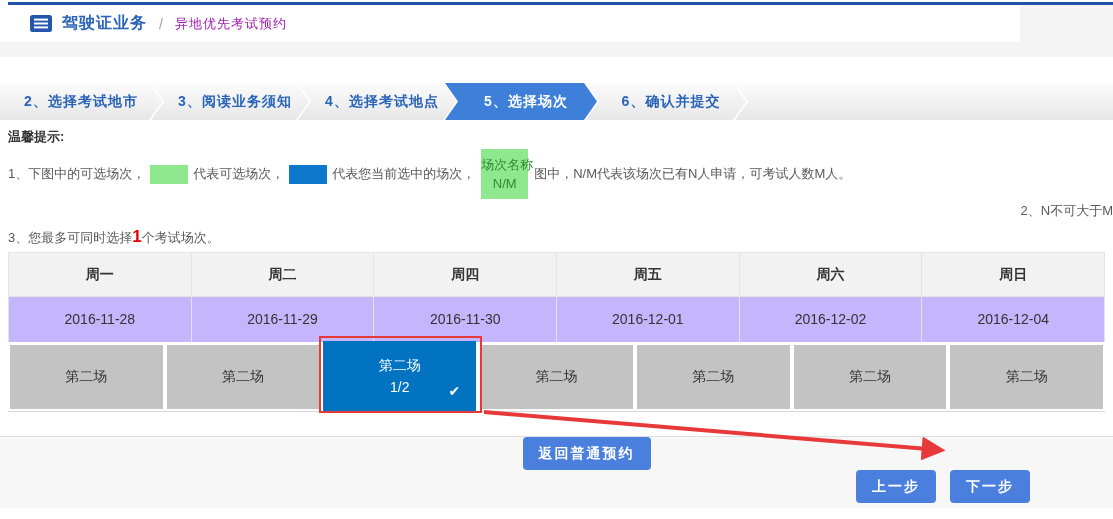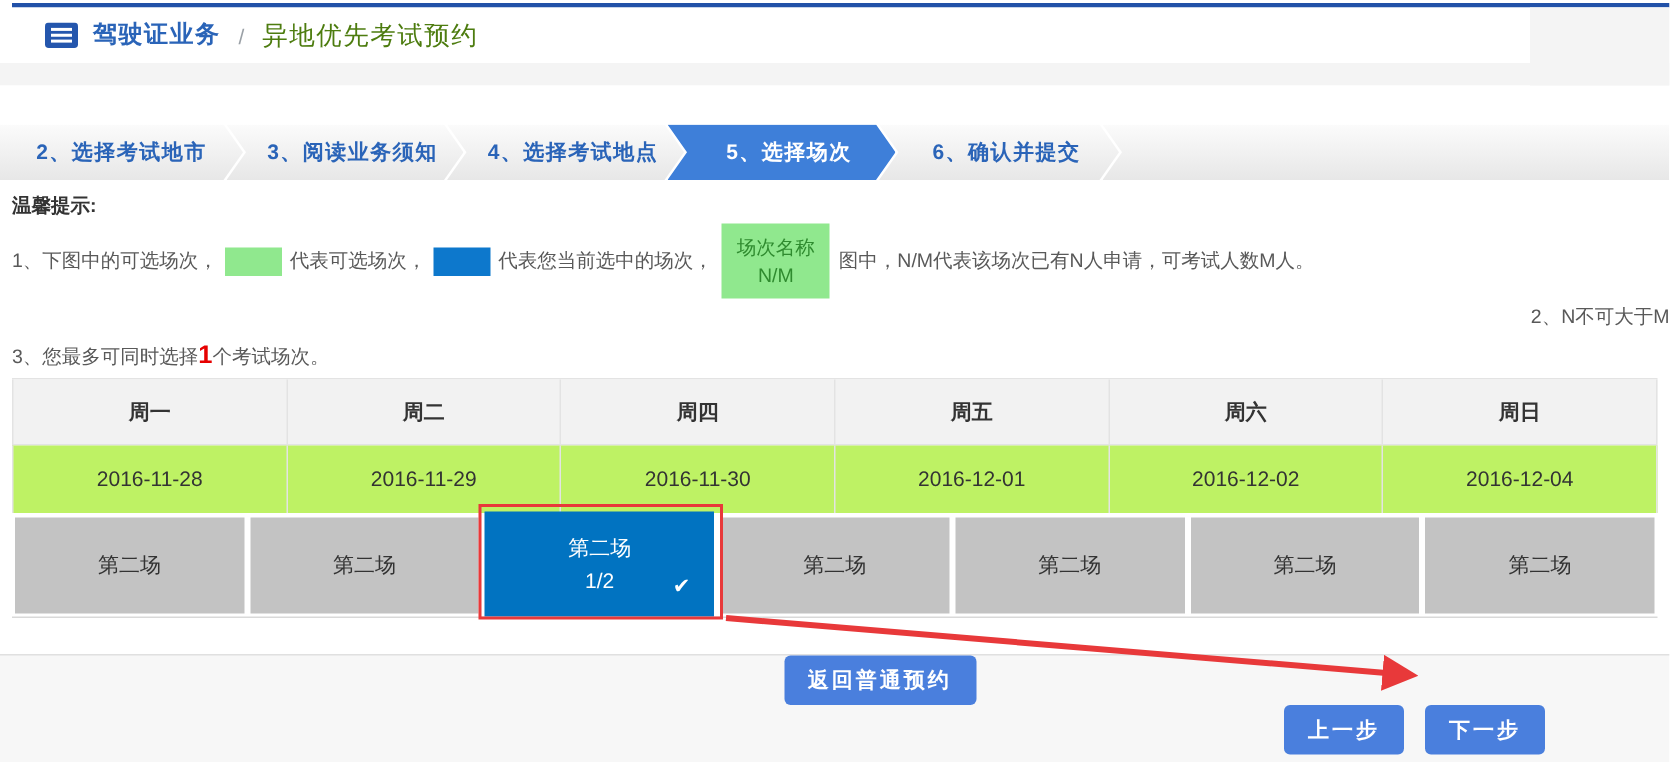--- a/index.html
+++ b/index.html
@@ -8,21 +8,21 @@
   body { position:relative; }
 
   
   .topbar { height:3px; background:#2151a8; margin:2px 0 0 8px; }
 
   
   .header { height:37px; display:flex; align-items:center; padding-left:30px; background:#fff; }
   .crumb-icon { width:22px; height:17px; margin-right:10px; flex:none; }
   .crumb-root { color:#2a64b8; font-size:16px; font-weight:bold; letter-spacing:1px; cursor:pointer; }
   .crumb-sep { color:#9aa0a6; font-size:14px; margin:0 12px; }
-  .crumb-cur { color:#4d7c0f; font-size:17px; letter-spacing:1px; }
+  .crumb-cur { color:#a21caf; font-size:13px; letter-spacing:1px; }
   .header-right-patch { position:absolute; left:1020px; top:5px; width:93px; height:52px; background:#f4f4f4; }
   .gray-strip { height:15px; background:#f4f4f4; }
   .spacer-a { height:26px; background:#fff; }
 
   
   .tabs { height:37px; display:flex; }
   .tab { position:relative; height:37px; display:flex; align-items:center; justify-content:center;
     background:linear-gradient(#fbfbfb,#e7e7e7); color:#2a64b8; font-size:14px; font-weight:bold;
     letter-spacing:1px; cursor:pointer;
     clip-path:polygon(0 0, calc(100% - 13px) 0, 100% 50%, calc(100% - 13px) 100%, 0 100%); }
@@ -33,35 +33,35 @@
   .tab-filler { flex:1; background:linear-gradient(#fbfbfb,#e7e7e7);
     clip-path:polygon(0 0, 100% 0, 100% 100%, 0 100%, 13px 50%); }
 
   
   .tips { height:132px; padding:8px 0 0 8px; color:#595959; font-size:13px; }
   .tips-title { color:#333; font-weight:bold; height:18px; margin-bottom:4px; }
   .tip-line1 { display:flex; align-items:center; height:48px; white-space:nowrap; }
   .swatch { width:38px; height:19px; margin:0 5px; flex:none; }
   .swatch-green { background:#90e88e; }
   .swatch-blue { background:#0d78cc; }
-  .legend-box { width:72px; flex:none; background:#90e88e; color:#2f8b2f; text-align:center;
+  .legend-box { width:47px; flex:none; background:#90e88e; color:#2f8b2f; text-align:center;
     font-size:13px; line-height:19px; padding:6px 0; margin:0 6px; }
   .tip-line2 { height:26px; line-height:26px;text-align:right; }
   .tip-line3 { height:26px; line-height:26px; }
   .big-red { color:#e60000; font-weight:bold; font-size:17px; }
 
   
   .sched { margin:0 8px; border-top:1px solid #e3e3e3; }
   .row { display:flex; }
   .rowbordered { border-left:1px solid #e3e3e3; }
   .rowbordered .cell { border-right:1px solid #e3e3e3; }
   .cell { flex:1; text-align:center; font-size:14px; color:#333; }
   .row-days { background:#f2f2f2; border-bottom:1px solid #e3e3e3; }
   .row-days .cell { line-height:43px; font-weight:bold; }
-  .row-dates { background:#bef264; }
+  .row-dates { background:#c4b5fd; }
   .row-dates .cell { line-height:45px; }
   .row-sess { height:70px; border-bottom:1px solid #d9d9d9; }
   .row-sess .cell { padding:0 2px; }
   .sess-block { background:#c3c3c3; height:64px; margin-top:3px; display:flex; align-items:center;
     justify-content:center; cursor:pointer; }
   .sess-block.selected { background:#0173c1; color:#fff; height:70px; margin-top:-1px;
     flex-direction:column; justify-content:center; gap:4px; position:relative; }
   .sess-block.selected .check-icon { position:absolute; right:16px; bottom:12px; font-size:14px; color:#fff; }
 
   .spacer-b { height:24px; background:#fff; }

